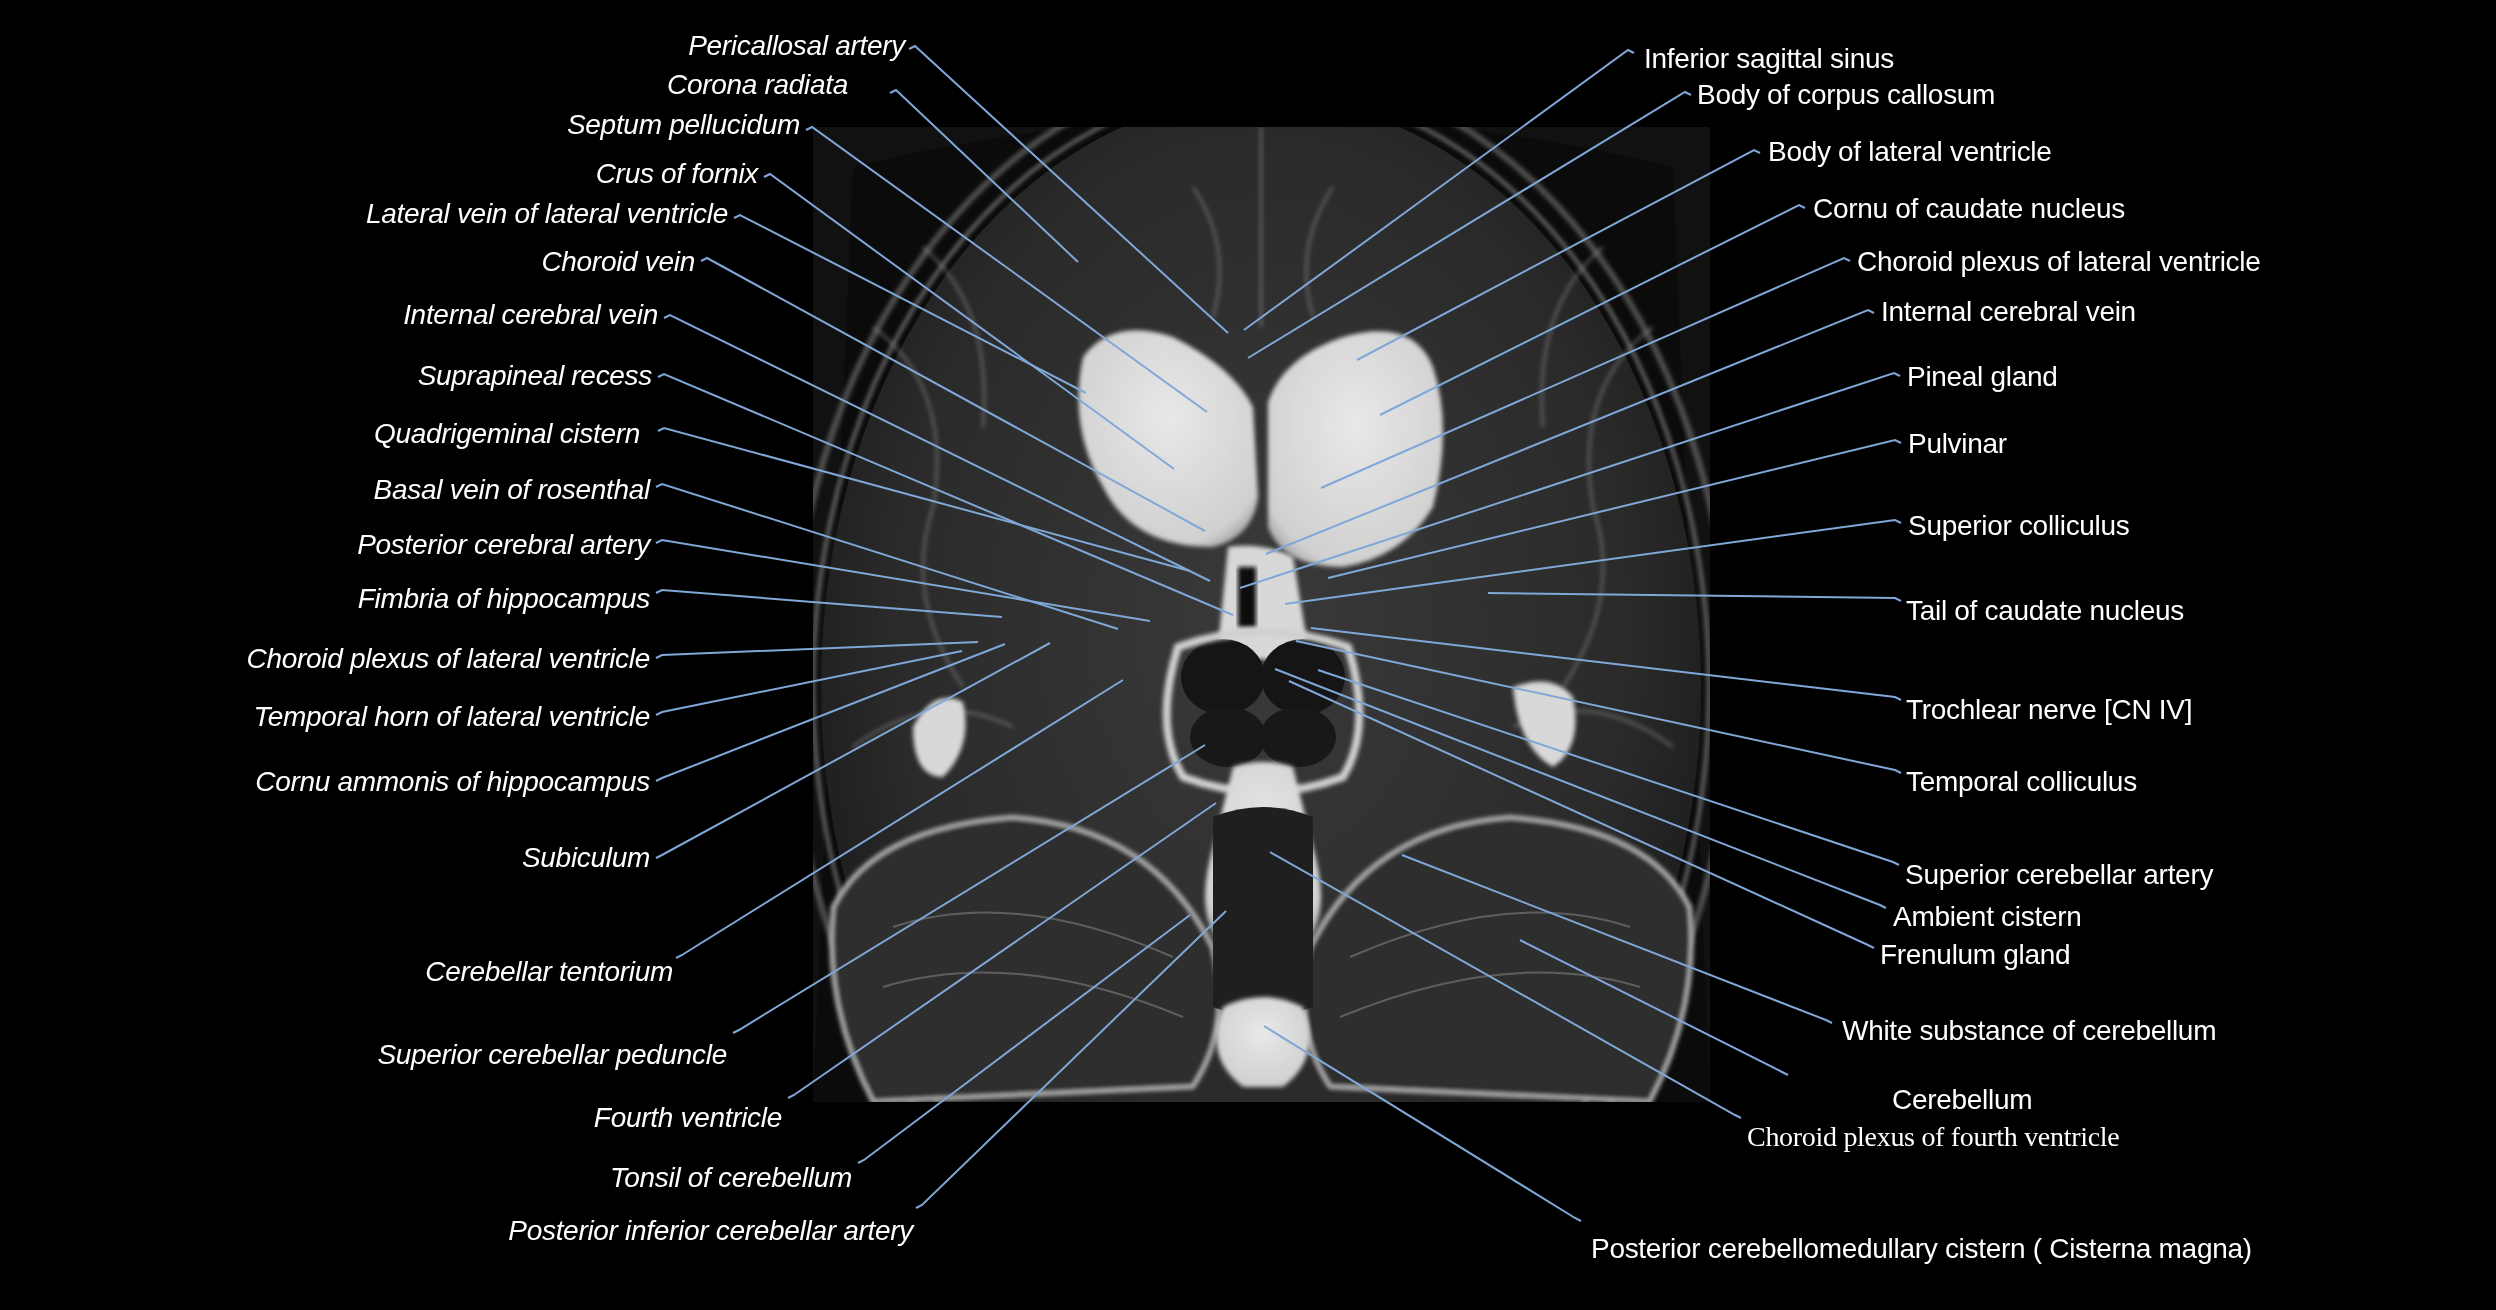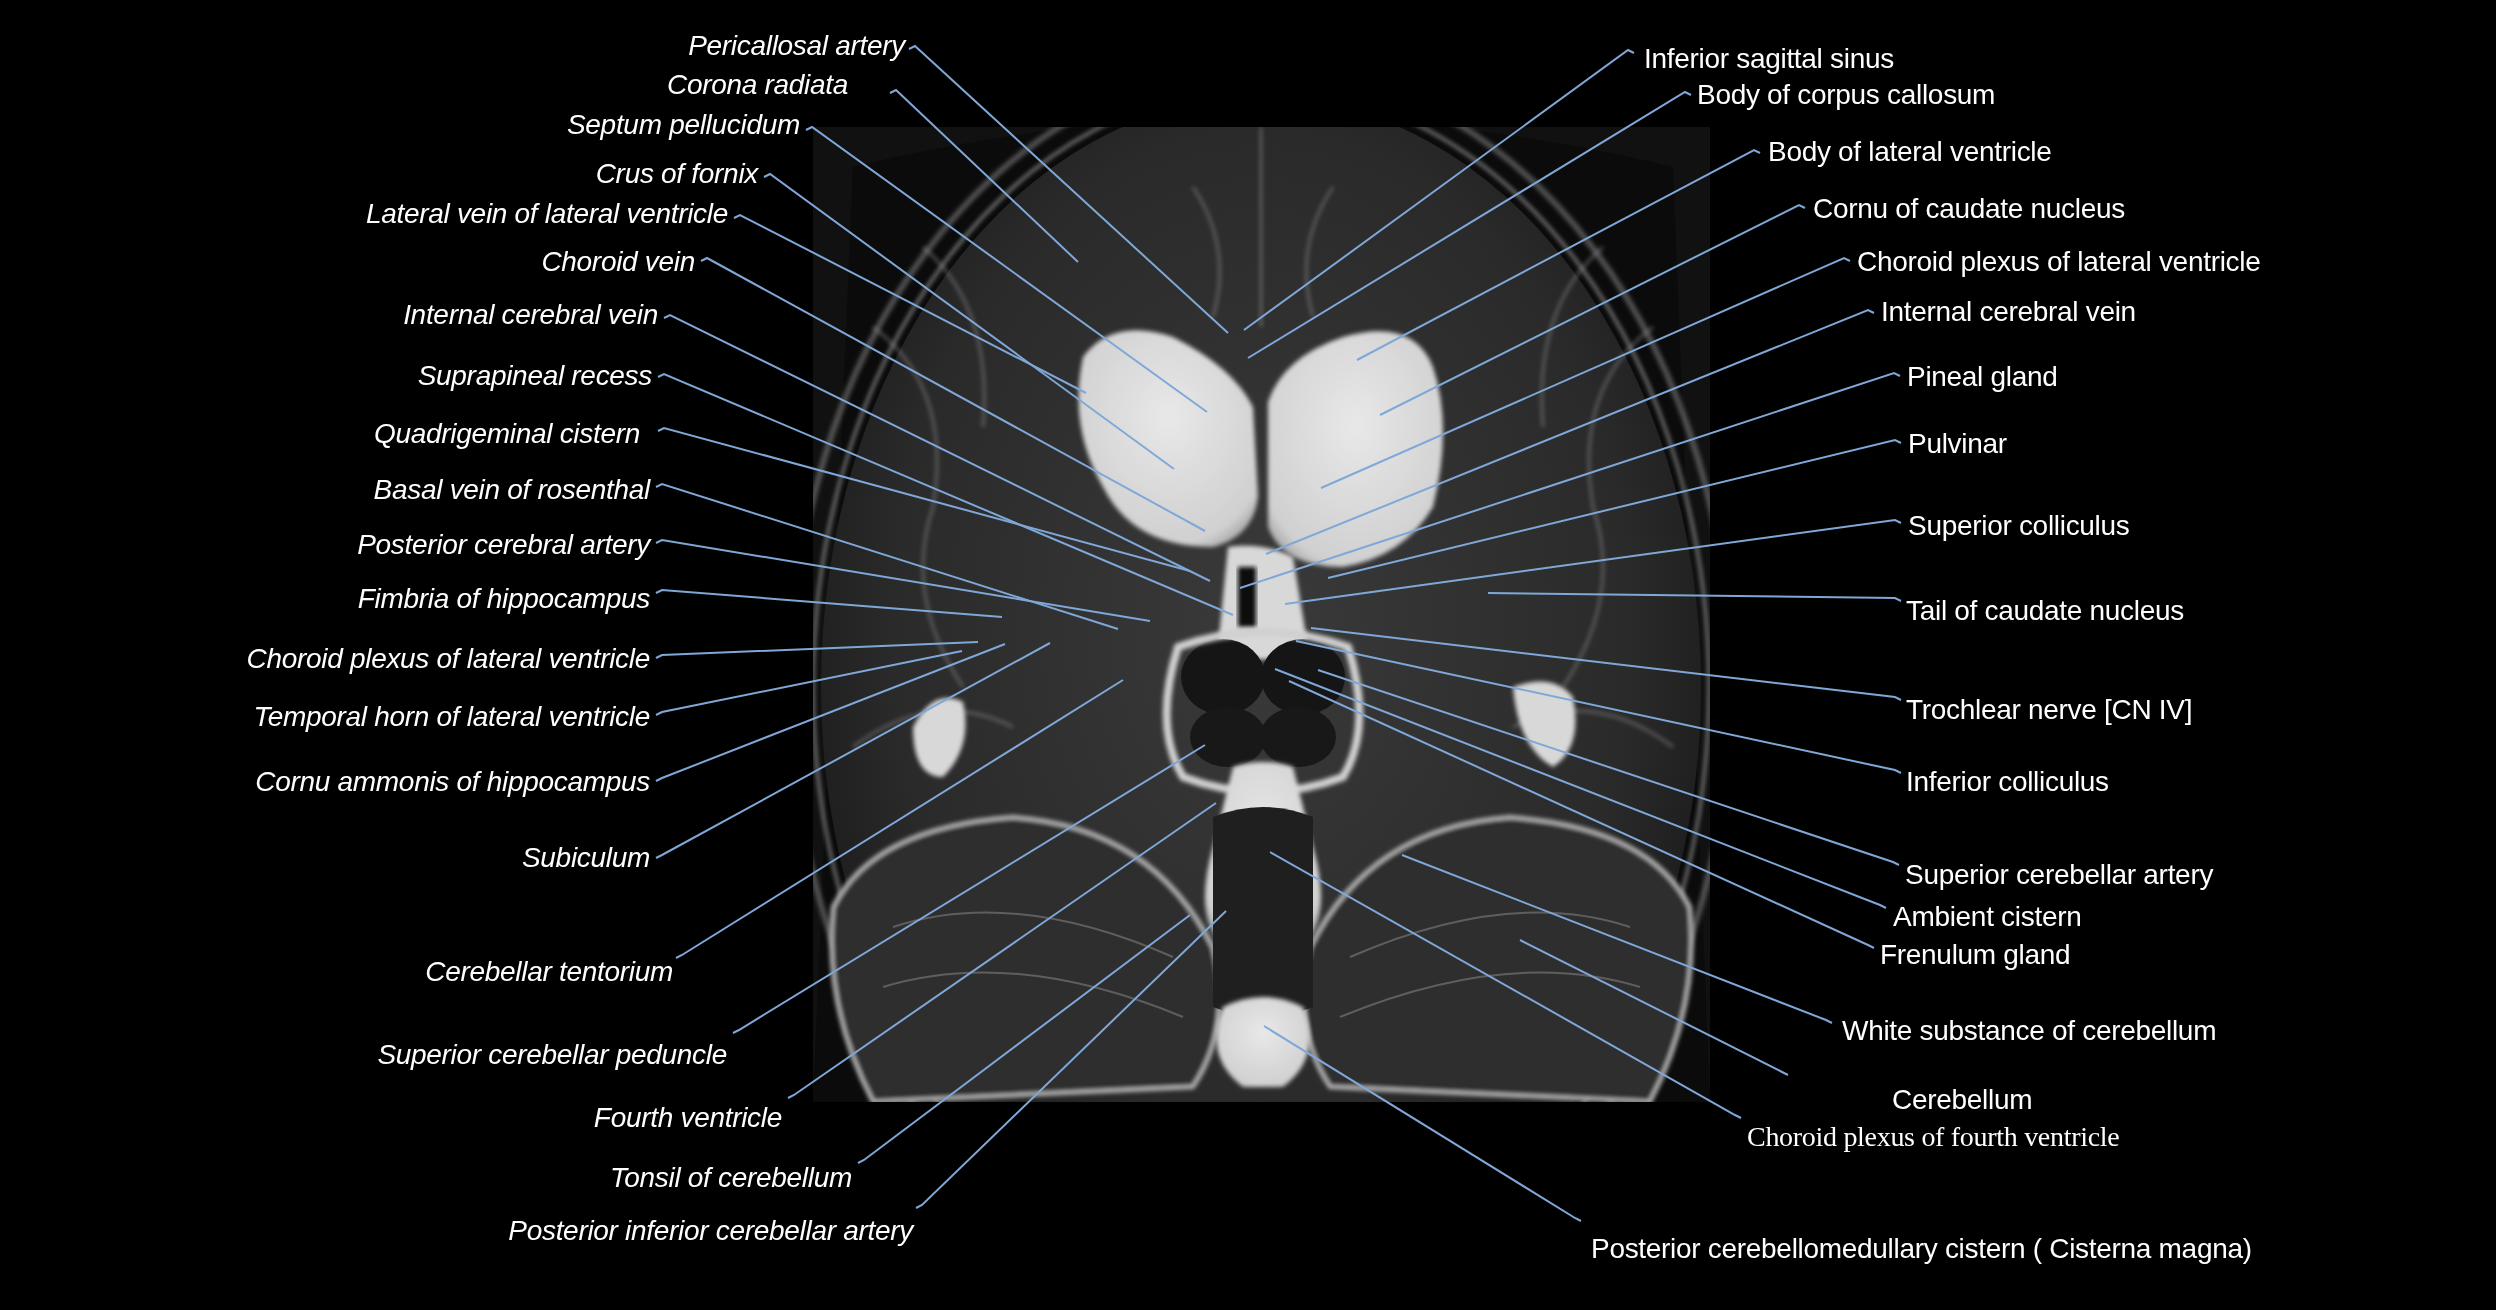--- a/index.html
+++ b/index.html
@@ -160,21 +160,21 @@
   <div class="label right" style="left: 1697px; top: 79px;">Body of corpus callosum</div>
   <div class="label right" style="left: 1768px; top: 136px;">Body of lateral ventricle</div>
   <div class="label right" style="left: 1813px; top: 193px;">Cornu of caudate nucleus</div>
   <div class="label right" style="left: 1857px; top: 246px;">Choroid plexus of lateral ventricle</div>
   <div class="label right" style="left: 1881px; top: 296px;">Internal cerebral vein</div>
   <div class="label right" style="left: 1907px; top: 361px;">Pineal gland</div>
   <div class="label right" style="left: 1908px; top: 428px;">Pulvinar</div>
   <div class="label right" style="left: 1908px; top: 510px;">Superior colliculus</div>
   <div class="label right" style="left: 1906px; top: 595px; text-align: right;">Tail of caudate nucleus</div>
   <div class="label right" style="left: 1906px; top: 694px;">Trochlear nerve [CN IV]</div>
-  <div class="label right" style="left: 1906px; top: 766px;">Inferior colliculus</div>
+  <div class="label right" style="left: 1906px; top: 766px;">Temporal colliculus</div>
   <div class="label right" style="left: 1905px; top: 859px;">Superior cerebellar artery</div>
   <div class="label right" style="left: 1893px; top: 901px;">Ambient cistern</div>
   <div class="label right" style="left: 1880px; top: 939px;">Frenulum gland</div>
   <div class="label right" style="left: 1842px; top: 1015px;">White substance of cerebellum</div>
   <div class="label right" style="left: 1892px; top: 1076px; margin-top: 8px;">Cerebellum</div>
   <div class="label right" style="left: 1747px; top: 1121px; font-family: Liberation Serif, serif;">Choroid plexus of fourth ventricle</div>
   <div class="label right" style="left: 1591px; top: 1233px;">Posterior cerebellomedullary cistern ( Cisterna magna)</div>
 </div>
 
 </body></html>

